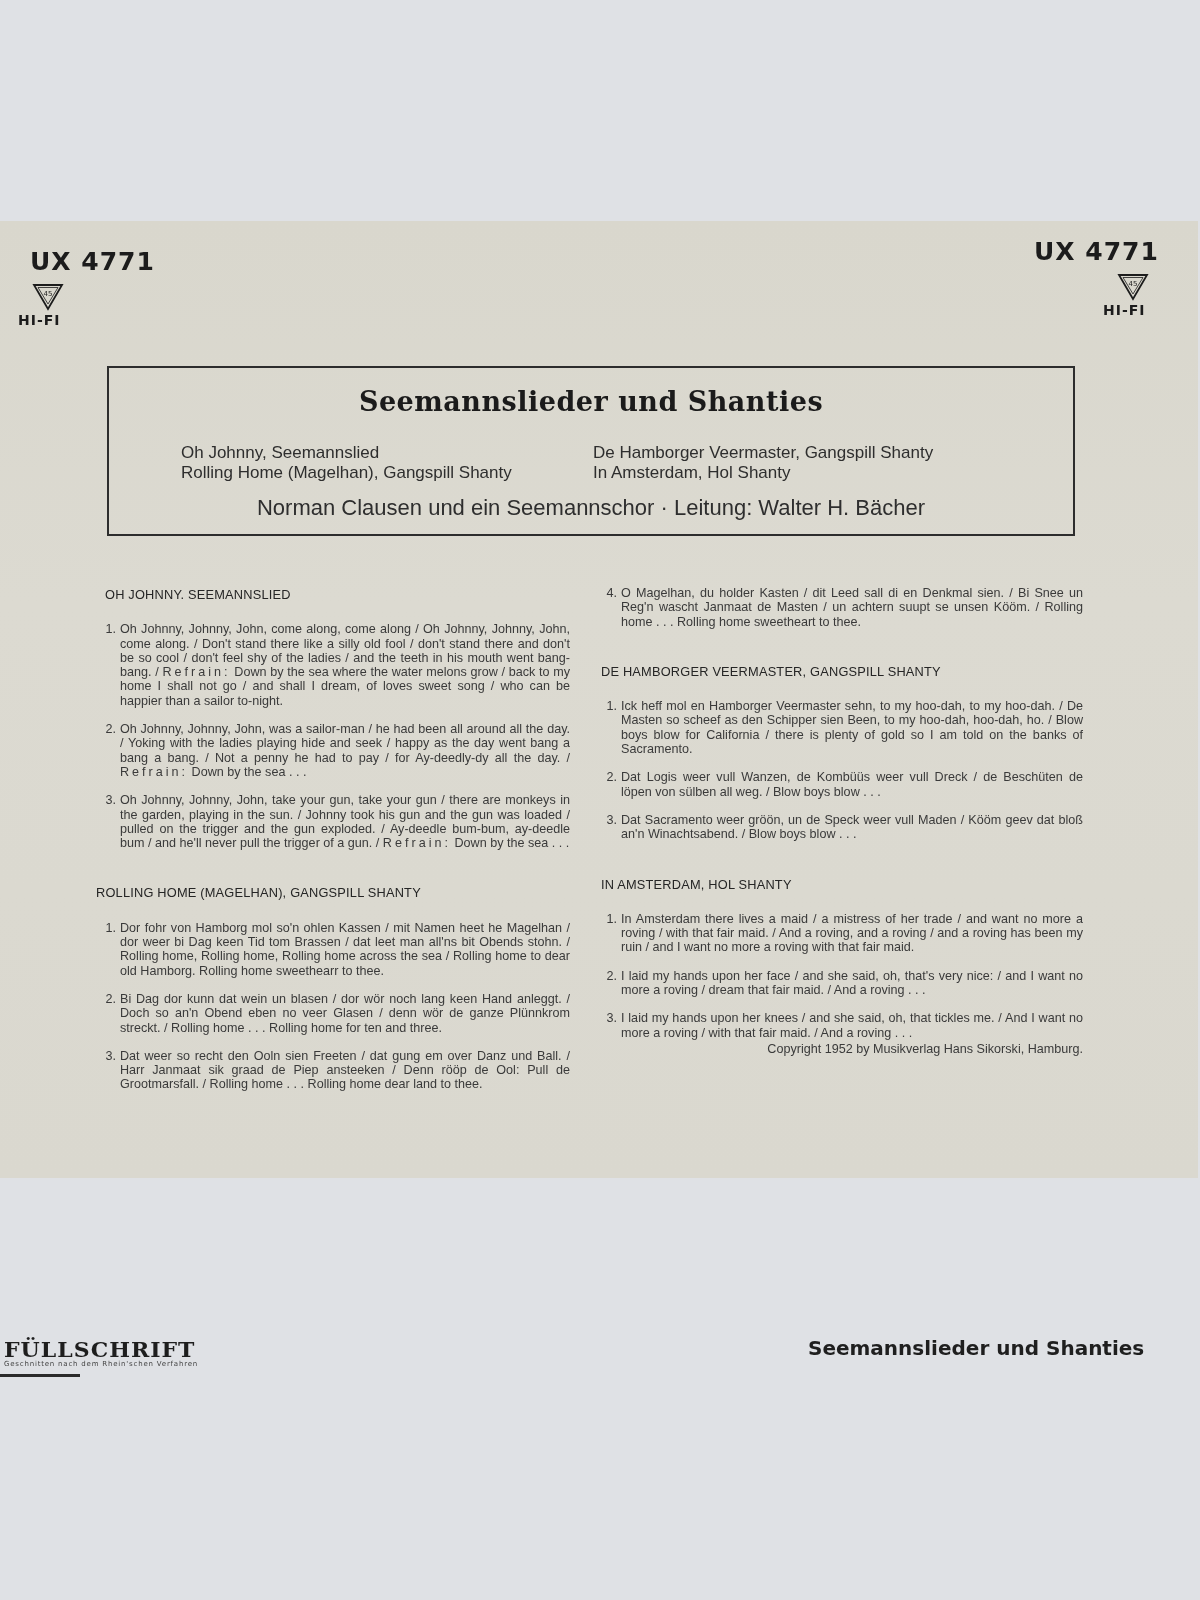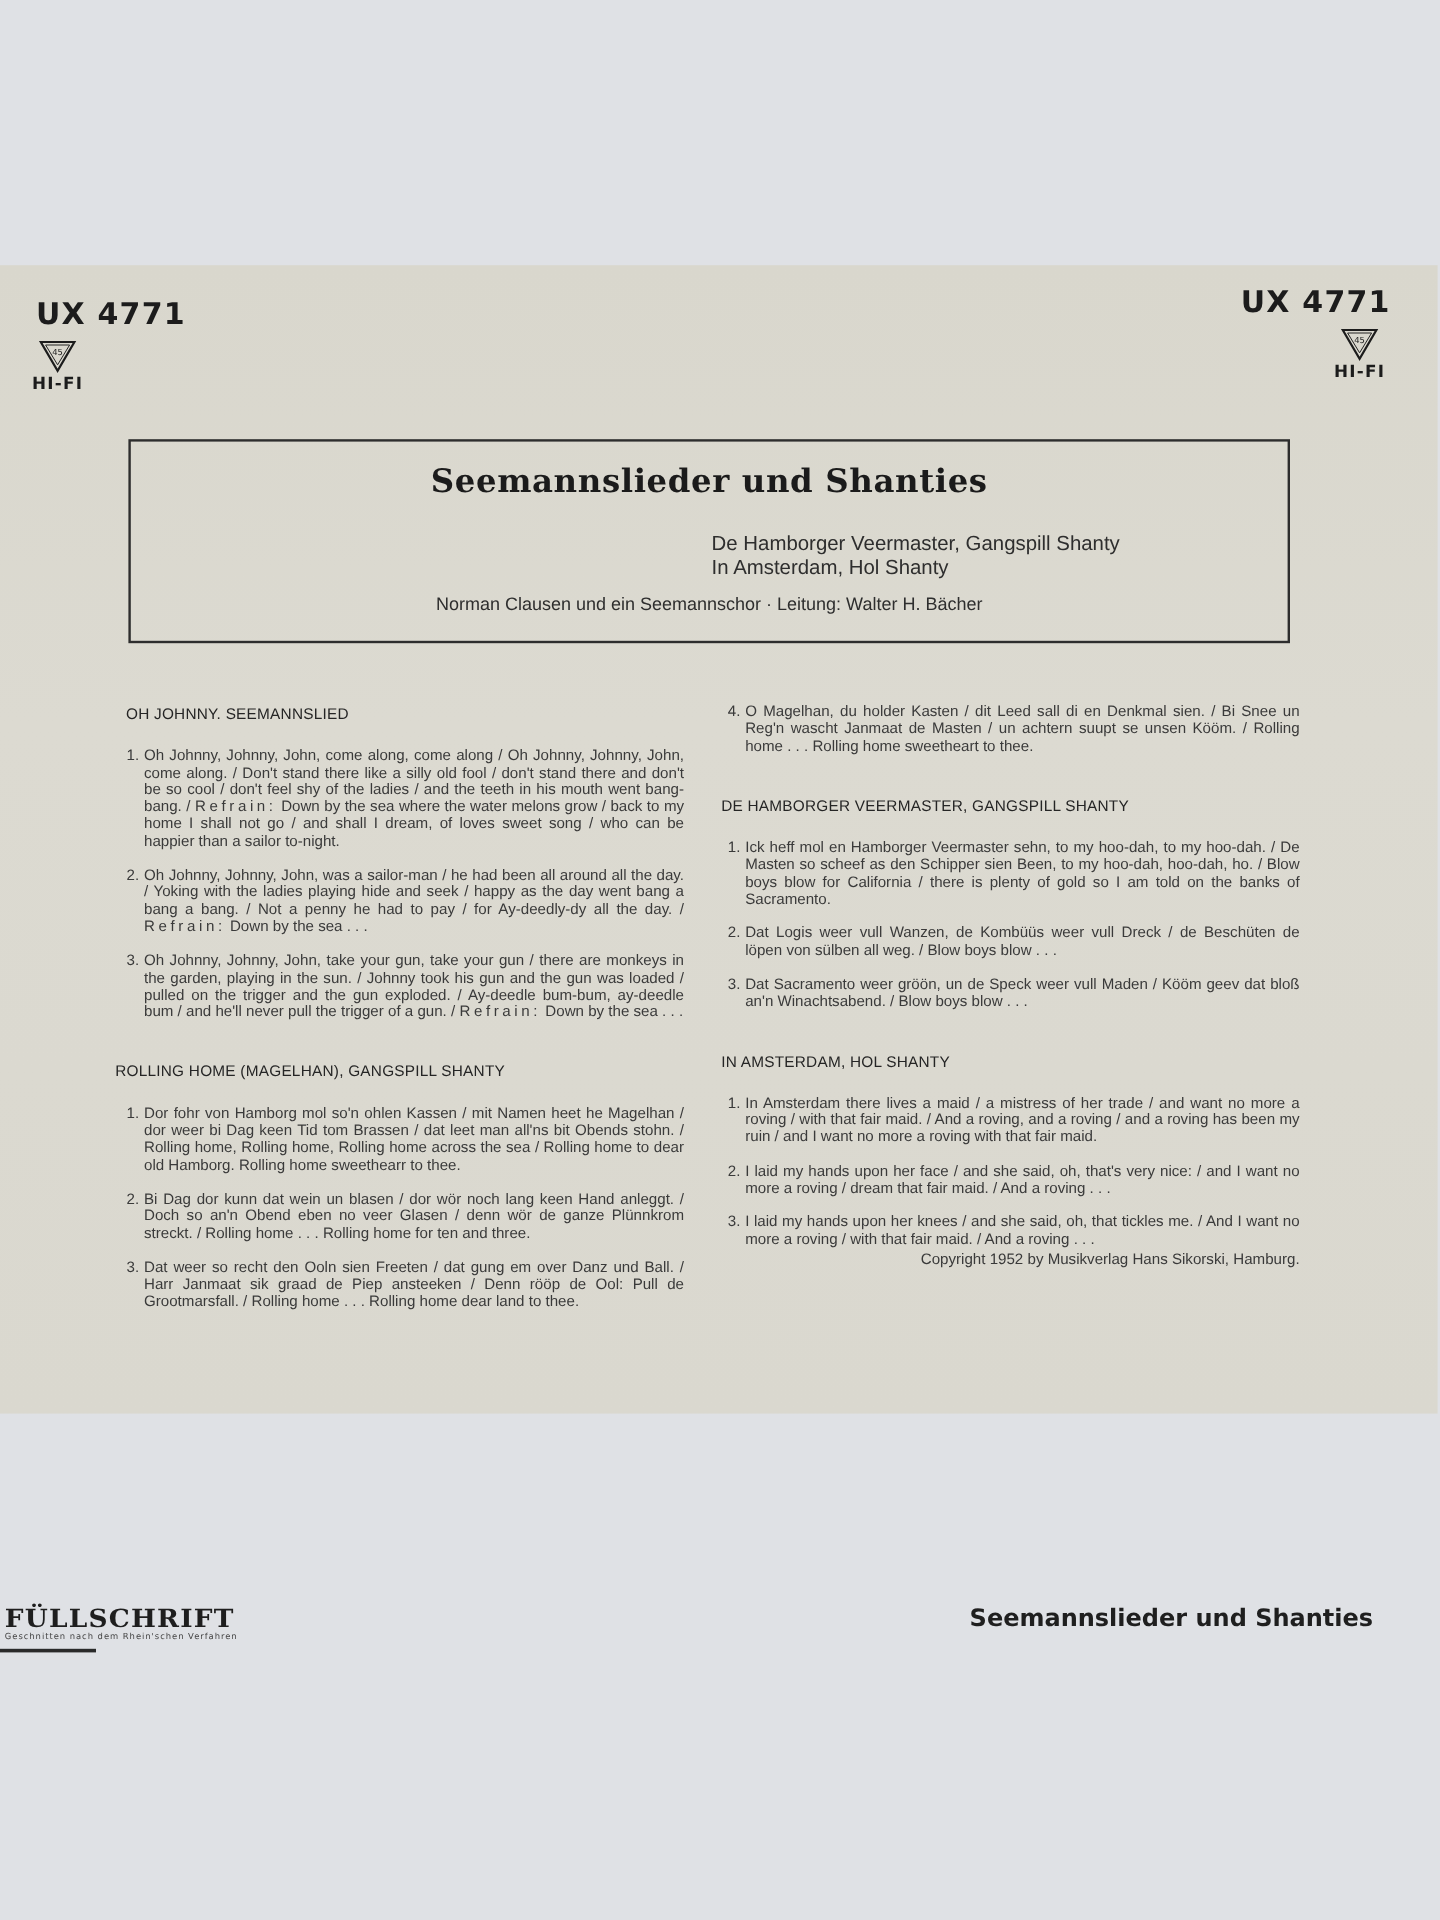--- a/index.html
+++ b/index.html
@@ -22,21 +22,21 @@
     font-family: "DejaVu Sans", sans-serif;
     font-weight: bold;
     font-size: 25px;
     letter-spacing: 1px;
     color: #1c1c1c;
   }
   .catno.left { left: 30px; top: 26px; }
   .catno.right { left: 1034px; top: 16px; }
   .badge {
     position: absolute;
-    width: 60px; text-align: center;
+    width: 60px; text-align: left;
   }
   .badge.left { left: 18px; top: 62px; }
   .badge.right { left: 1103px; top: 52px; }
   .badge svg { display: block; margin: 0 auto; }
   .hifi {
     font-family: "DejaVu Sans", sans-serif;
     font-weight: bold; font-size: 14px; letter-spacing: 1px;
     color: #1c1c1c; margin-top: 1px;
   }
   .title-box {
@@ -60,21 +60,21 @@
     font-family: "Liberation Sans", sans-serif;
     font-size: 17px; line-height: 20px;
     color: #2e2e2e;
   }
   .tracks.col1 { left: 72px; }
   .tracks.col2 { left: 484px; }
   .credits {
     position: absolute; left: 0; right: 0; top: 127px;
     text-align: center;
     font-family: "Liberation Sans", sans-serif;
-    font-size: 15px; color: #2e2e2e;
+    font-size: 22px; color: #2e2e2e;
   }
   .col {
     position: absolute;
     font-family: "Liberation Sans", sans-serif;
     font-size: 12.6px;
     line-height: 14.3px;
     color: #3a3a3a;
   }
   .col.left { left: 96px; top: 367px; width: 474px; }
   .col.right { left: 597px; top: 365px; width: 486px; }
@@ -140,20 +140,24 @@
     <svg width="32" height="28" viewBox="0 0 32 28">
       <polygon points="2,2 30,2 16,26" fill="none" stroke="#1c1c1c" stroke-width="1.8"></polygon>
       <polygon points="6,4.5 26,4.5 16,21" fill="none" stroke="#1c1c1c" stroke-width="0.8"></polygon>
       <text x="16" y="13" text-anchor="middle" font-size="7" font-family="DejaVu Sans, sans-serif" fill="#1c1c1c">45</text>
     </svg>
     <div class="hifi">HI-FI</div>
   </div>
 
   <div class="title-box">
     <div class="main-title">Seemannslieder und Shanties</div>
+    <div class="tracks col1">
+      <div>Oh Johnny, Seemannslied</div>
+      <div>Rolling Home (Magelhan), Gangspill Shanty</div>
+    </div>
     <div class="tracks col2">
       <div>De Hamborger Veermaster, Gangspill Shanty</div>
       <div>In Amsterdam, Hol Shanty</div>
     </div>
     <div class="credits">Norman Clausen und ein Seemannschor · Leitung: Walter H. Bächer</div>
   </div>
 
   <div class="col left">
     <div class="section-head">OH JOHNNY. SEEMANNSLIED</div>
 

